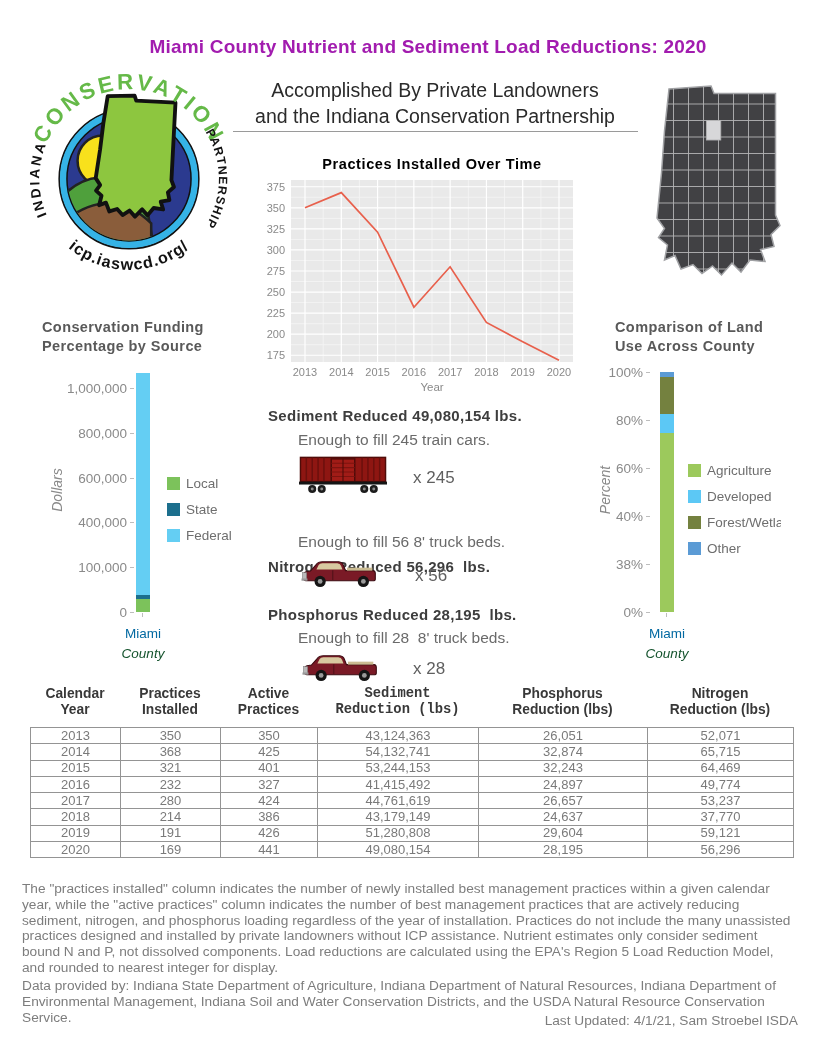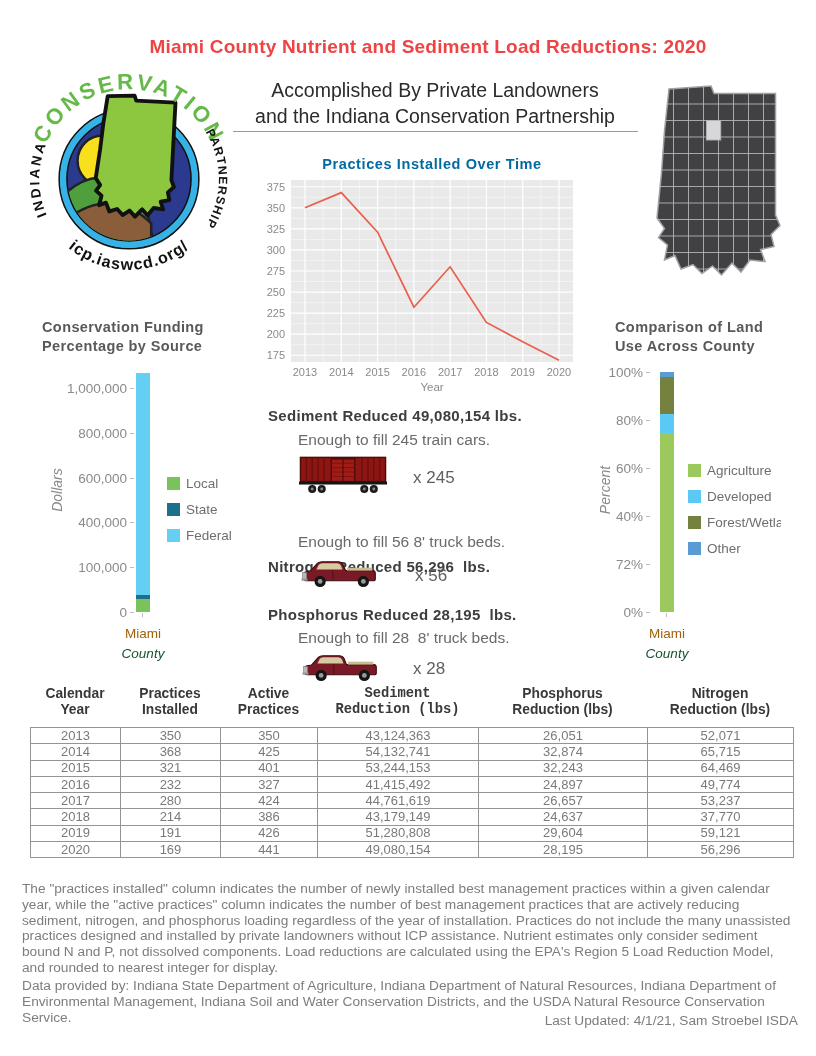--- a/index.html
+++ b/index.html
@@ -1,49 +1,49 @@
 <!DOCTYPE html>
 <html><head>
 <meta charset="utf-8">
 <style>
   html,body{margin:0;padding:0;background:#fff;}
   .page{position:relative;width:816px;height:1056px;background:#ffffff;overflow:hidden;
         font-family:"Liberation Sans","DejaVu Sans",sans-serif;}
   .page-title{position:absolute;top:36px;left:40px;right:0;text-align:center;
-        font-size:19px;font-weight:bold;color:#ef4444;letter-spacing:.2px;}
+        font-size:19px;font-weight:bold;color:#a21caf;letter-spacing:.2px;}
   .subtitle{position:absolute;top:77px;left:230px;width:410px;text-align:center;
         font-size:19.5px;color:#2b2b2b;line-height:26px;white-space:pre-line;}
   .subtitle-rule{position:absolute;top:131px;left:233px;width:405px;height:1px;background:#9a9a9a;}
   .logo-svg{position:absolute;left:26px;top:70px;width:206px;height:230px;}
   .map-svg{position:absolute;left:645px;top:80px;width:150px;height:225px;}
 
   
   #line-chart{position:absolute;left:245px;top:150px;width:345px;height:250px;}
   #line-chart .chart-title{position:absolute;left:46px;top:6px;width:282px;text-align:center;
-        font-size:14.5px;font-weight:bold;color:#0369a1;letter-spacing:.6px;}
+        font-size:14.5px;font-weight:bold;color:#000000;letter-spacing:.6px;}
   #line-svg{position:absolute;left:46px;top:30px;}
   .ytick{position:absolute;left:0;width:40px;text-align:right;font-size:11px;color:#8a8a8a;}
   .xtick{position:absolute;top:216px;width:36px;text-align:center;font-size:11px;color:#8a8a8a;}
   .xaxis-name{position:absolute;left:46px;top:231px;width:282px;text-align:center;font-size:11.5px;color:#8a8a8a;}
 
   
   .bar-chart{position:absolute;top:312px;height:345px;}
   #funding-chart{left:30px;width:240px;}
   #landuse-chart{left:585px;width:231px;}
   .chart-heading{position:absolute;top:6px;font-size:14.5px;font-weight:bold;color:#595959;
         white-space:pre-line;line-height:19px;letter-spacing:.4px;}
   #funding-chart .chart-heading{left:12px;}
   #landuse-chart .chart-heading{left:30px;}
   .btick{position:absolute;left:0;text-align:right;font-size:13.5px;color:#8a8a8a;}
   .tickmark{position:absolute;width:4px;height:1px;background:#bdbdbd;}
   .seg{position:absolute;}
   .legend-item{position:absolute;display:flex;align-items:center;height:16px;}
   .swatch{width:13px;height:13px;display:inline-block;flex:0 0 13px;}
   .legend-label{margin-left:6px;font-size:13.5px;color:#6e6e6e;white-space:nowrap;overflow:hidden;}
-  .cat-label{position:absolute;text-align:center;font-size:13.5px;color:#a16207;}
+  .cat-label{position:absolute;text-align:center;font-size:13.5px;color:#0369a1;}
   .xaxis-title{position:absolute;text-align:center;font-size:13.5px;font-style:italic;color:#14532d;}
   .rot-label{position:absolute;width:130px;height:16px;text-align:center;font-size:14px;
         font-style:italic;color:#8a8a8a;transform:rotate(-90deg);}
   .base-tick{position:absolute;width:1px;height:4px;background:#bdbdbd;}
 
   
   .red-title{position:absolute;font-size:15px;font-weight:bold;color:#3d3d3d;white-space:pre-wrap;letter-spacing:.3px;}
   .red-sub{position:absolute;font-size:15.5px;color:#6a6a6a;white-space:pre-wrap;}
   .red-mult{position:absolute;font-size:17px;color:#5f5f5f;}
   .red-icon{position:absolute;}
@@ -254,21 +254,21 @@
 
   <div id="landuse-chart" class="bar-chart">
     <div class="chart-heading">Comparison of Land
 Use Across County</div>
     <div class="rot-label" style="left:-45px;top:170px;">Percent</div>
     <div class="base-tick" style="left:81px;top:301px;"></div>
     <div class="cat-label" style="left:44px;top:314px;width:76px;">Miami</div>
     <div class="xaxis-title" style="left:22px;top:334px;width:120px;">County</div>
   <div class="btick" style="top: 293px; width: 58px;">0%</div>
       <div class="tickmark" style="left: 61px; top: 300px;"></div>
-      <div class="btick" style="top: 245px; width: 58px;">72%</div>
+      <div class="btick" style="top: 245px; width: 58px;">38%</div>
       <div class="tickmark" style="left: 61px; top: 252px;"></div>
       <div class="btick" style="top: 197px; width: 58px;">40%</div>
       <div class="tickmark" style="left: 61px; top: 204px;"></div>
       <div class="btick" style="top: 149px; width: 58px;">60%</div>
       <div class="tickmark" style="left: 61px; top: 156px;"></div>
       <div class="btick" style="top: 101px; width: 58px;">80%</div>
       <div class="tickmark" style="left: 61px; top: 108px;"></div>
       <div class="btick" style="top: 53px; width: 58px;">100%</div>
       <div class="tickmark" style="left: 61px; top: 60px;"></div>
       <div class="seg" style="left: 75px; width: 14px; top: 121.2px; height: 178.8px; background: rgb(156, 201, 92);"></div>

